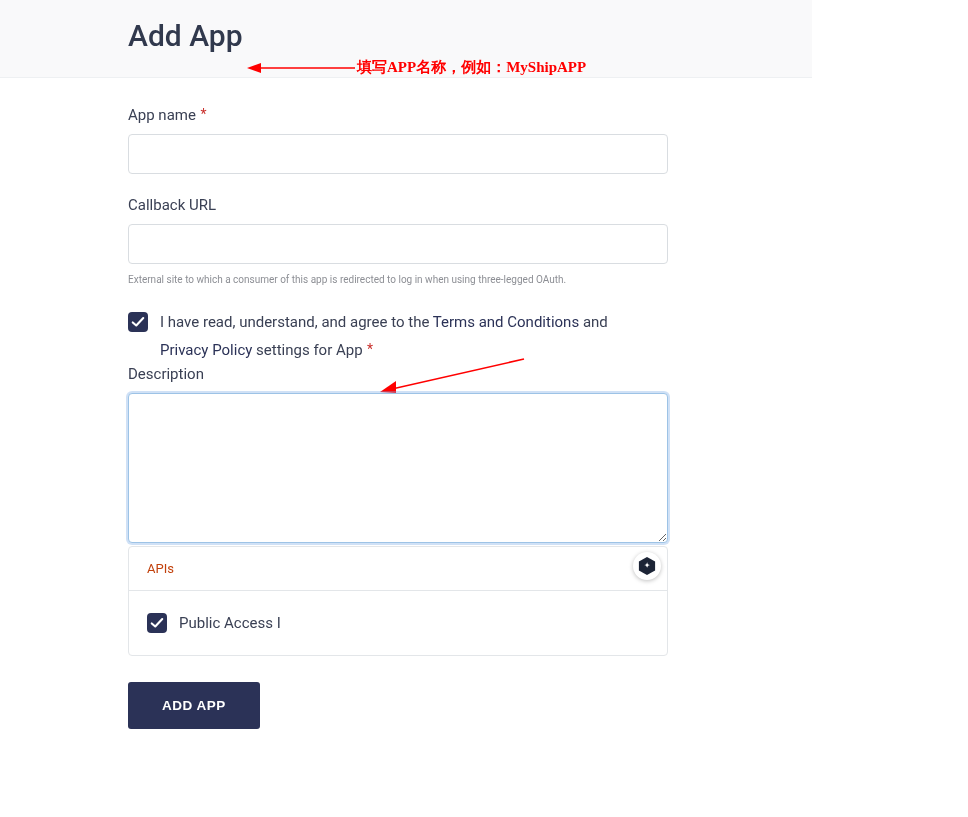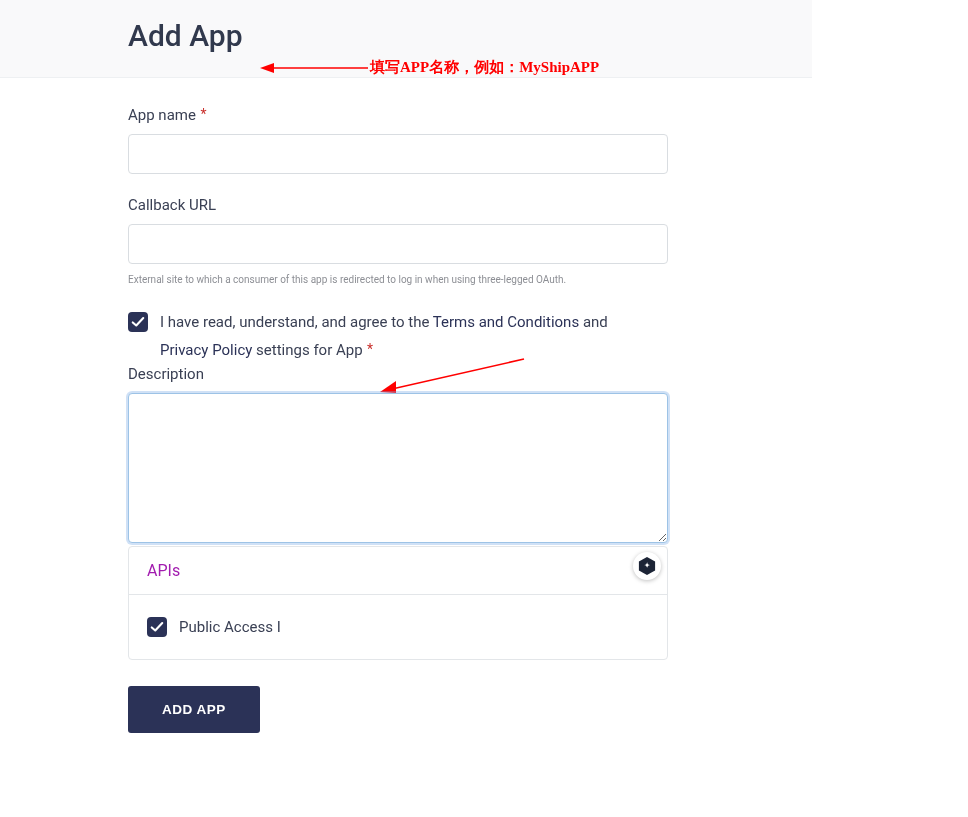--- a/index.html
+++ b/index.html
@@ -106,22 +106,22 @@
     border-color: #9dc3e6;
   }
   .panel {
     width: 540px;
     border: 1px solid #e3e6e9;
     border-radius: 4px;
     margin-top: -1px;
   }
   .panel-header {
     padding: 14px 18px;
-    font-size: 16px;
-    color: #a21caf;
+    font-size: 13px;
+    color: #c2410c;
     border-bottom: 1px solid #e3e6e9;
   }
   .panel-body {
     padding: 22px 18px;
     display: flex;
     align-items: center;
     gap: 12px;
     font-size: 15px;
     color: #3a4054;
   }
@@ -177,21 +177,21 @@
 <div class="page">
   <div class="header-strip">
     <div class="inner">
       <h1 class="page-title">Add App</h1>
     </div>
   </div>
 
   <div class="inner form-area">
 
     
-    <div class="annotation" style="left:132px; top:-20px;">
+    <div class="annotation" style="left:119px; top:-20px;">
       <svg class="arrow-svg" width="110" height="16" viewBox="0 0 110 16">
         <line x1="12" y1="8" x2="108" y2="8" stroke="#ff0000" stroke-width="1.5"></line>
         <polygon points="0,8 14,3 14,13" fill="#ff0000"></polygon>
       </svg>
       <span>填写APP名称，例如：MyShipAPP</span>
     </div>
 
     
     <div class="field">
       <label class="field-label">

